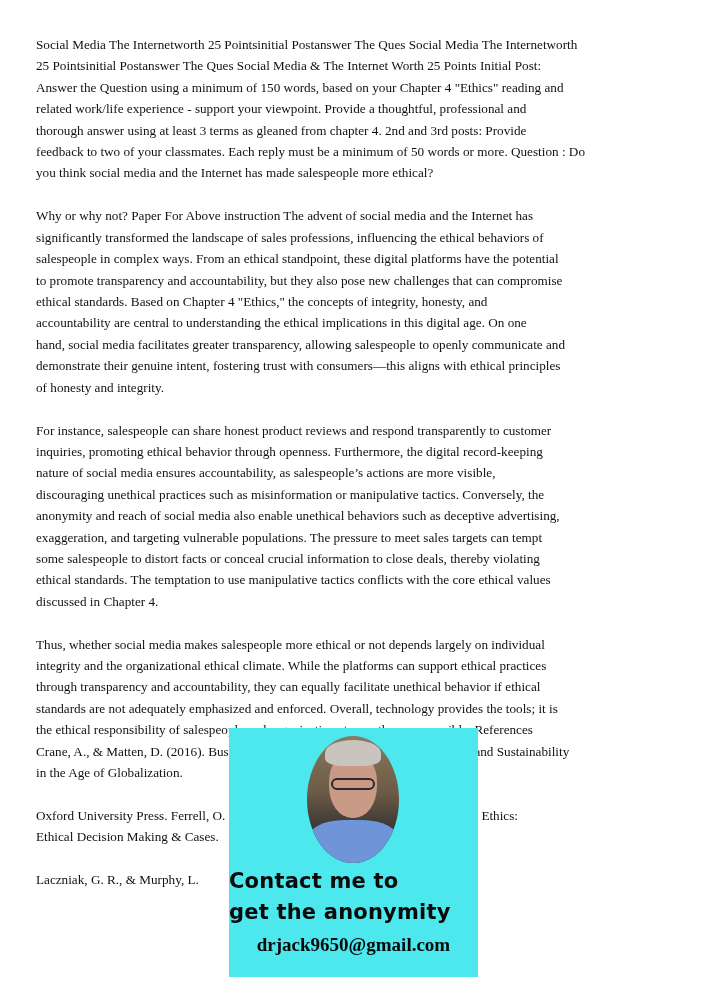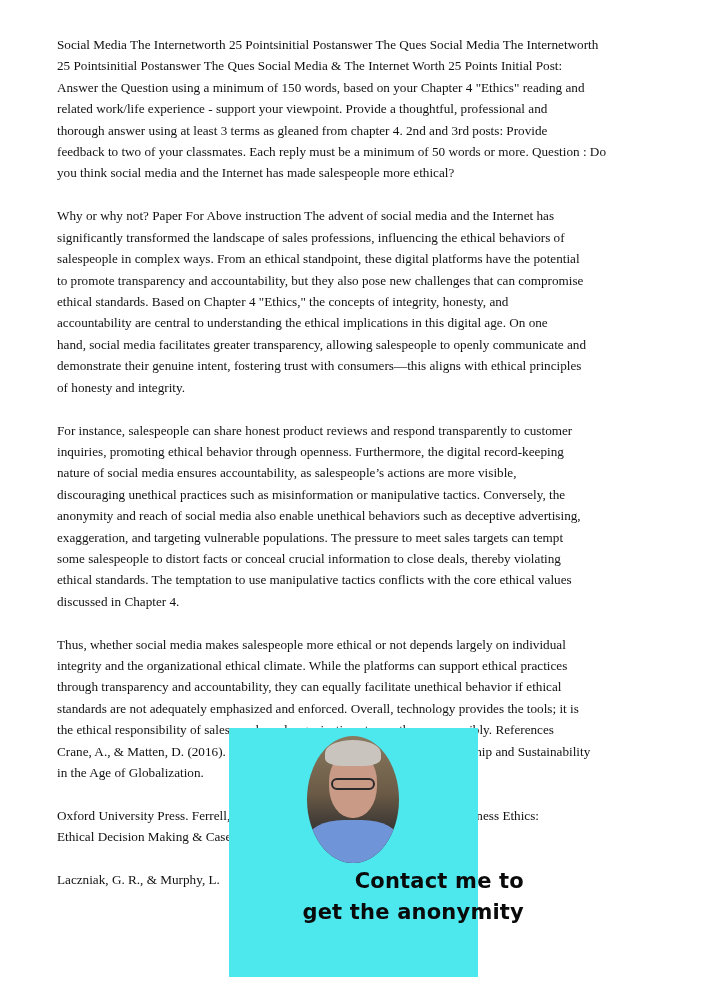--- a/index.html
+++ b/index.html
@@ -10,21 +10,21 @@
     body {
       width: 708px;
       height: 1000px;
       position: relative;
       overflow: hidden;
       font-family: "Liberation Serif", "DejaVu Serif", serif;
       color: #111111;
     }
     .page {
       position: absolute;
-      left: 57px;
+      left: 36px;
       top: 34px;
       width: 600px;
     }
     .para {
       margin: 0 0 21.5px 0;
       font-size: 13.2px;
       line-height: 21.4px;
       white-space: pre-line;
     }
     .overlay {
@@ -67,21 +67,21 @@
     .portrait .shirt {
       position: absolute;
       left: 0px; top: 84px; width: 92px; height: 50px;
       background: #6f94d8;
       border-radius: 40% 40% 0 0;
     }
     .cta-line {
       position: absolute;
       left: 0;
       width: 295px;
-      text-align: right;
+      text-align: left;
       font-family: "DejaVu Sans", "Liberation Sans", sans-serif;
       font-weight: bold;
       color: #0a0a0a;
       font-size: 21px;
       letter-spacing: 0.2px;
     }
     .cta-1 { top: 141px; }
     .cta-2 { top: 172px; }
     .email {
       position: absolute;
@@ -138,13 +138,14 @@
 
 <div class="overlay">
   <div class="portrait">
     <div class="shirt"></div>
     <div class="face"></div>
     <div class="hair"></div>
     <div class="glasses"></div>
   </div>
   <div class="cta-line cta-1">Contact me to</div>
   <div class="cta-line cta-2">get the anonymity</div>
+  <div class="email">drjack9650@gmail.com</div>
 </div>
 
 </body></html>

